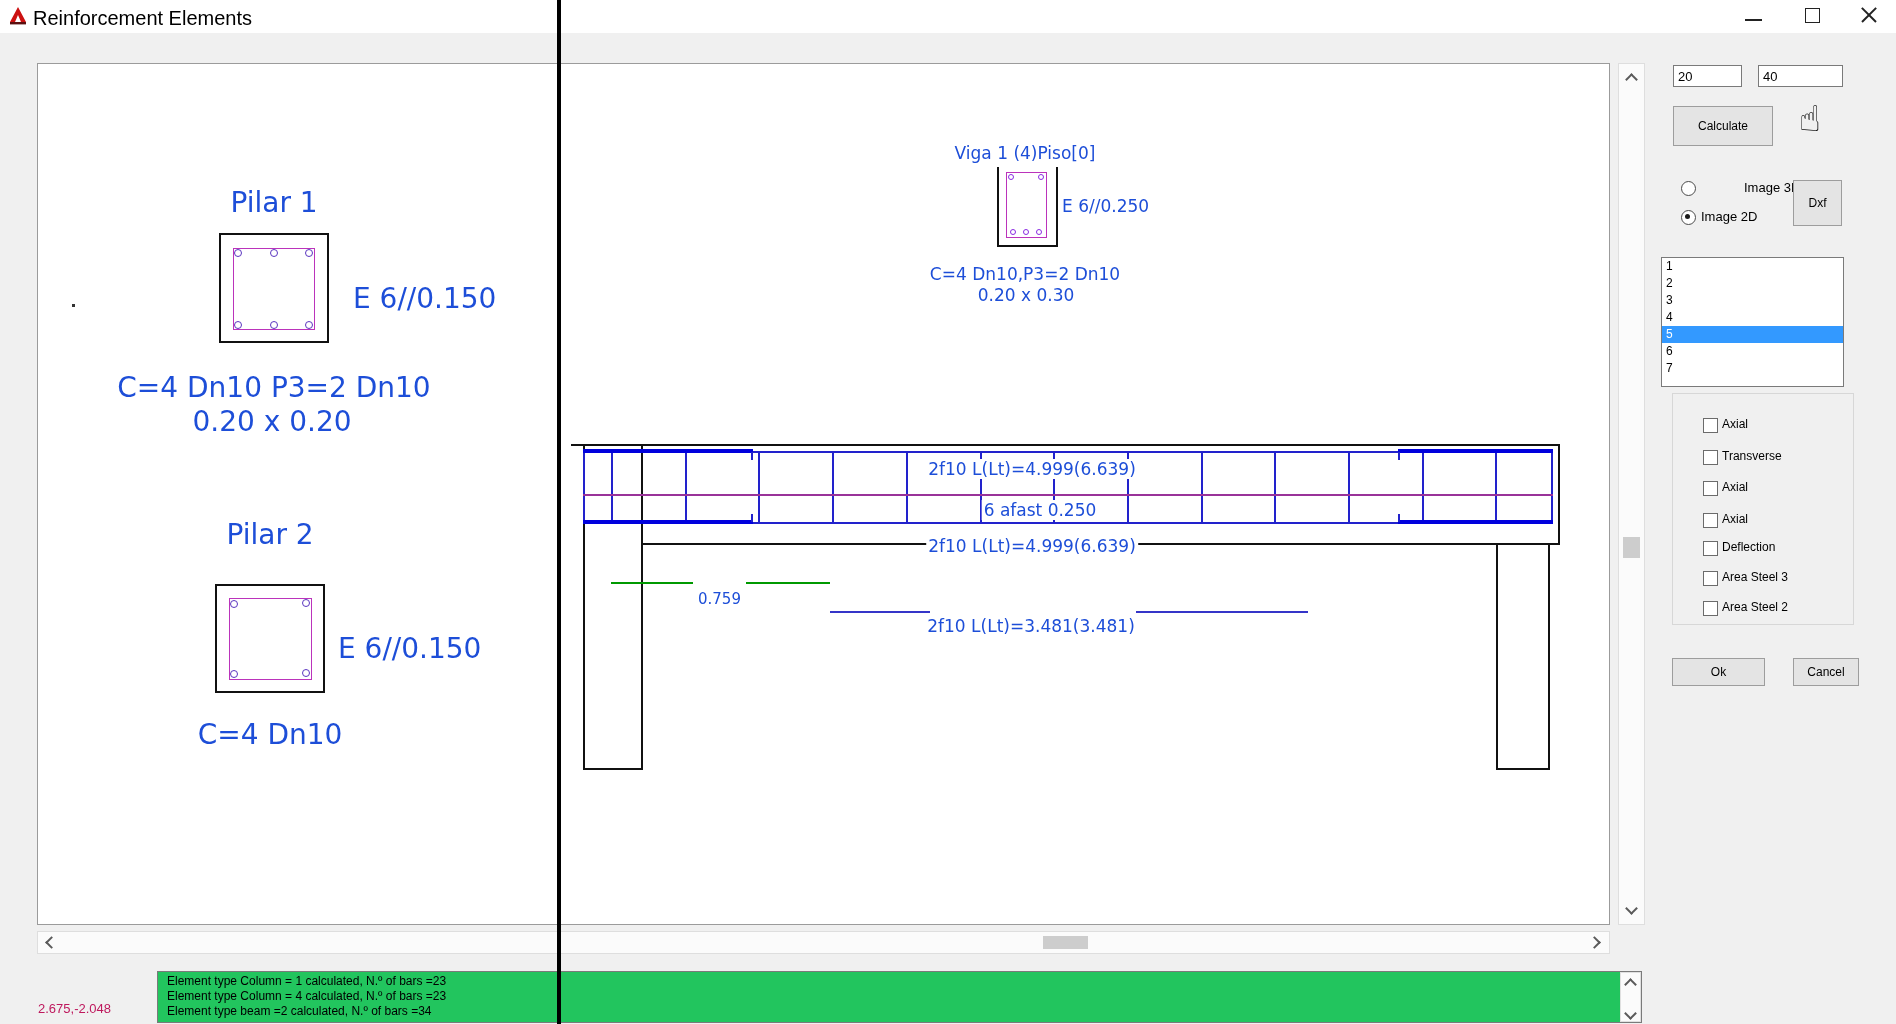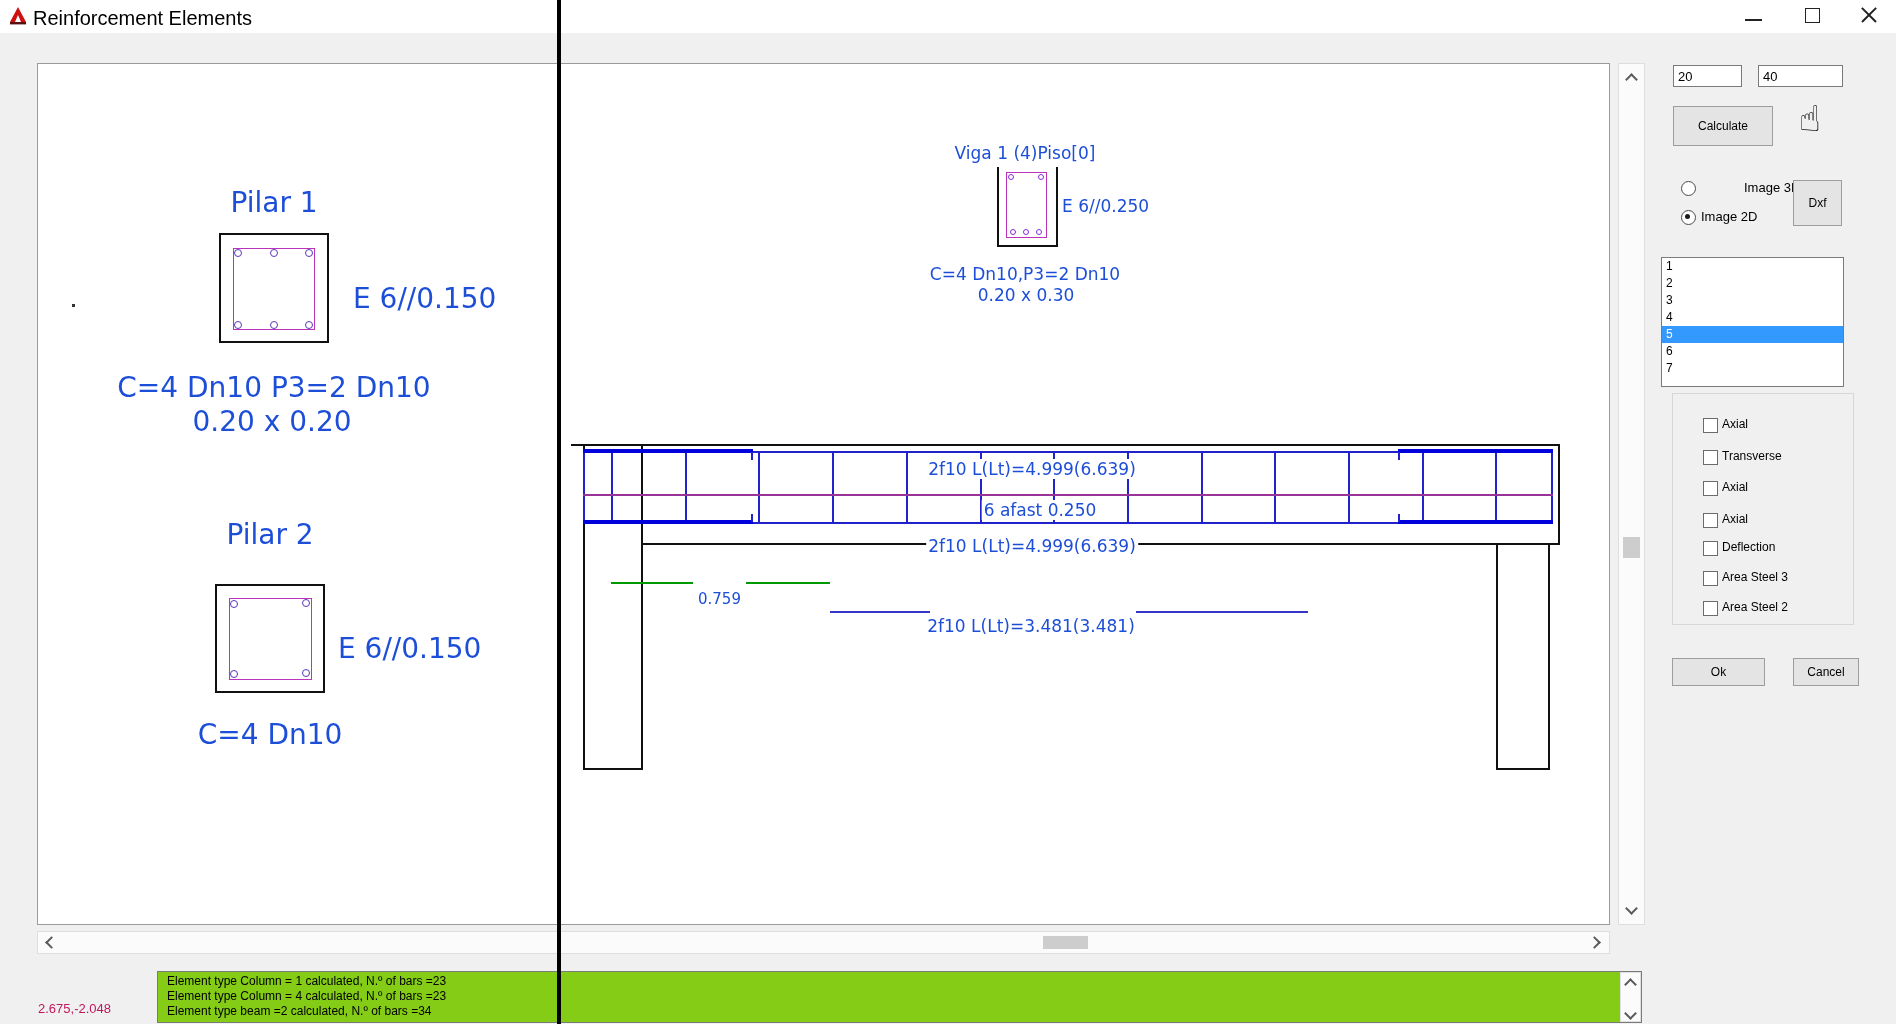--- a/index.html
+++ b/index.html
@@ -55,21 +55,21 @@
   .rlabel{position:absolute;font-size:13px;color:#000;}
   #listbox{position:absolute;left:1661px;top:257px;width:181px;height:128px;background:#fff;border:1px solid #7a7a7a;overflow:hidden;}
   .litem{height:17px;line-height:17px;padding-left:4px;font-size:12px;color:#000;}
   #groupbox{position:absolute;left:1672px;top:393px;width:180px;height:230px;border:1px solid #d7d7d7;background:#f0f0f0;}
   .cbox{position:absolute;width:13px;height:13px;border:1px solid #6b6b6b;background:#fff;}
   .clabel{position:absolute;font-size:12px;color:#000;white-space:nowrap;}
   .handicon{position:absolute;left:1799px;top:98px;font-family:"DejaVu Sans",sans-serif;font-size:36px;color:#111;}
 
   
   #coords{position:absolute;left:38px;top:1001px;font-size:13px;color:#be185d;}
-  #logbox{position:absolute;left:157px;top:971px;width:1483px;height:50px;background:#84cc16;border:1px solid #7a7a7a;overflow:hidden;}
+  #logbox{position:absolute;left:157px;top:971px;width:1483px;height:50px;background:#22c55e;border:1px solid #7a7a7a;overflow:hidden;}
   .logline{font-size:12px;line-height:15px;color:#000;padding-left:9px;white-space:nowrap;font-family:"Liberation Sans",sans-serif;}
   #divider{position:absolute;left:557px;top:0;width:4px;height:1024px;background:#000;z-index:60;}
 </style>
 </head>
 <body>
 
 <div id="window">
 
   <div id="titlebar">
     <svg class="abs" style="left:8px;top:5px" width="20" height="20" viewBox="0 0 20 20">

